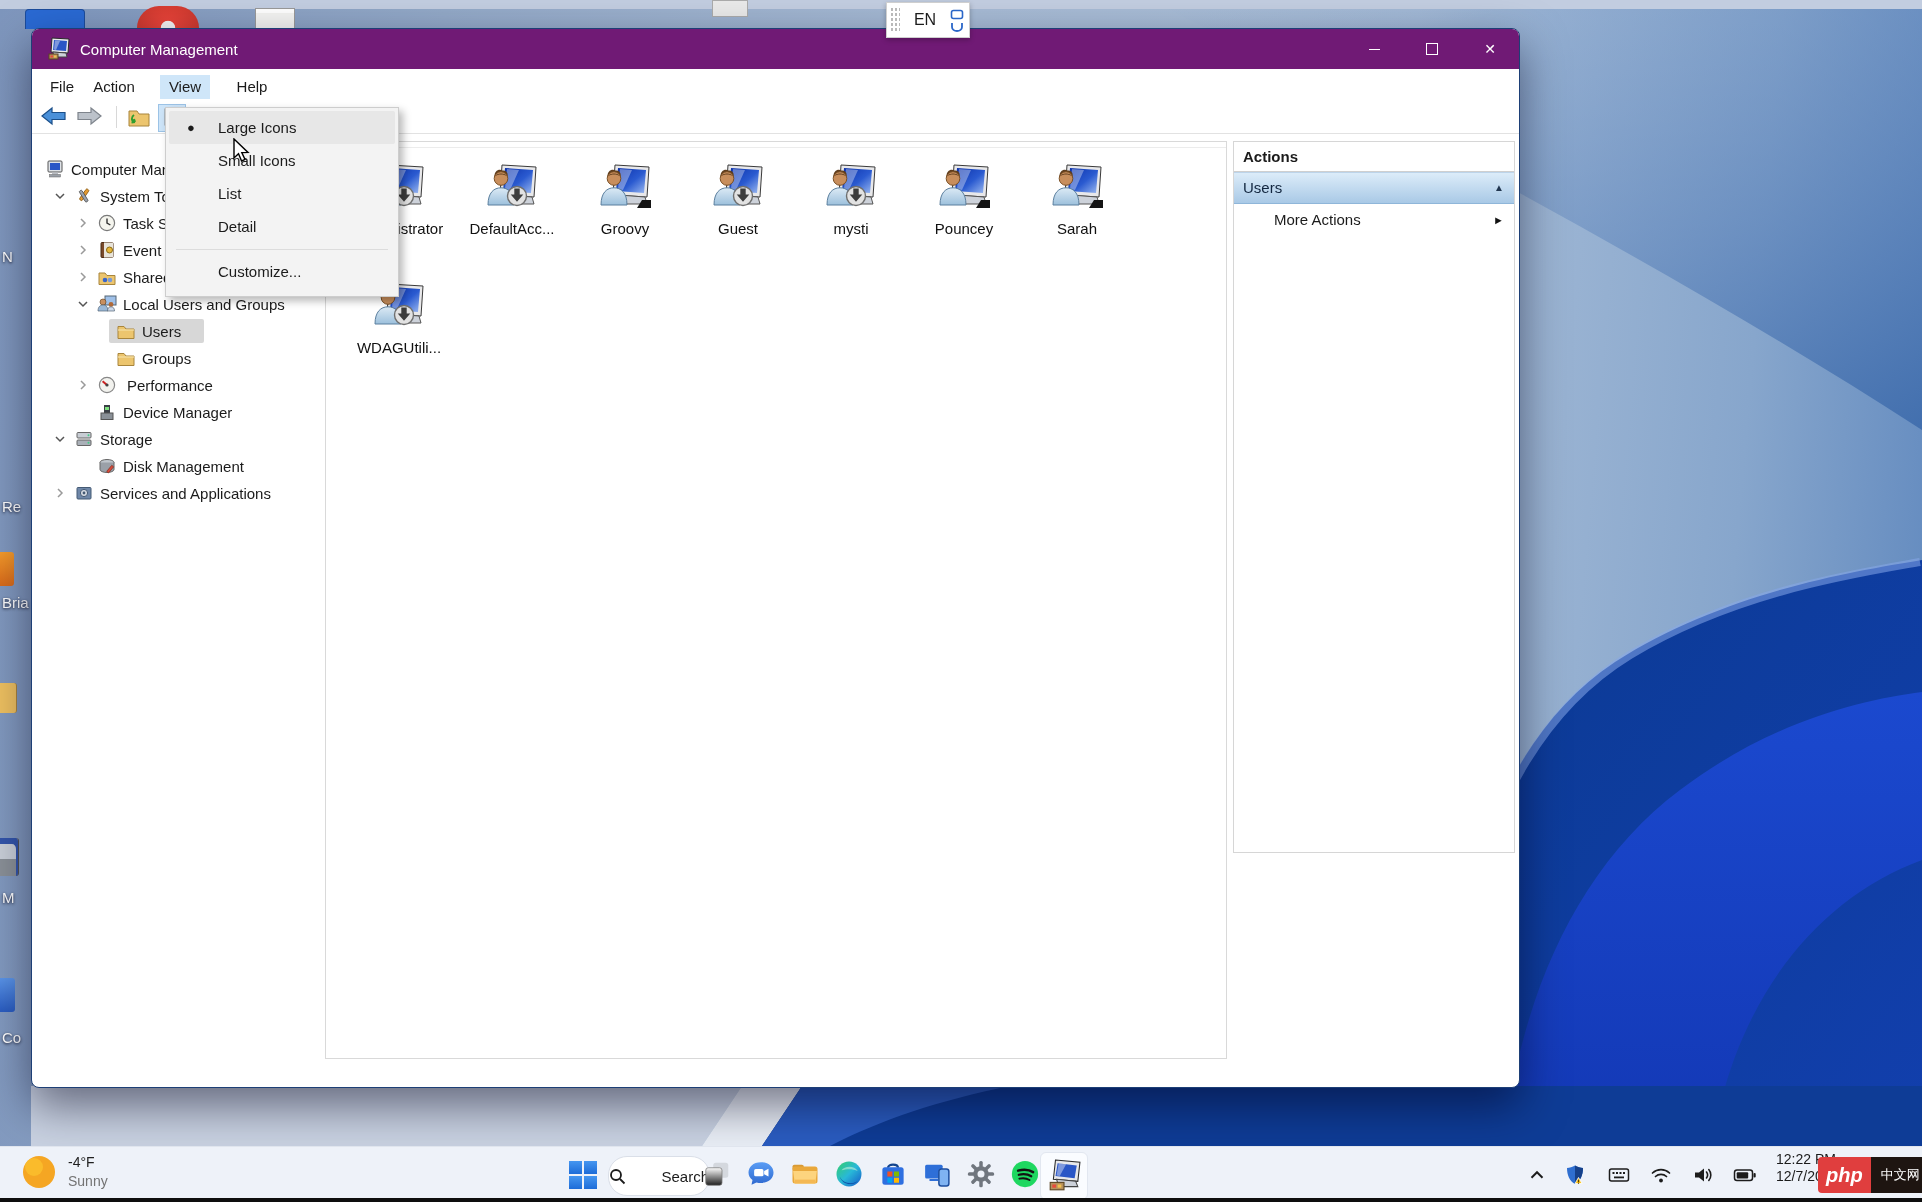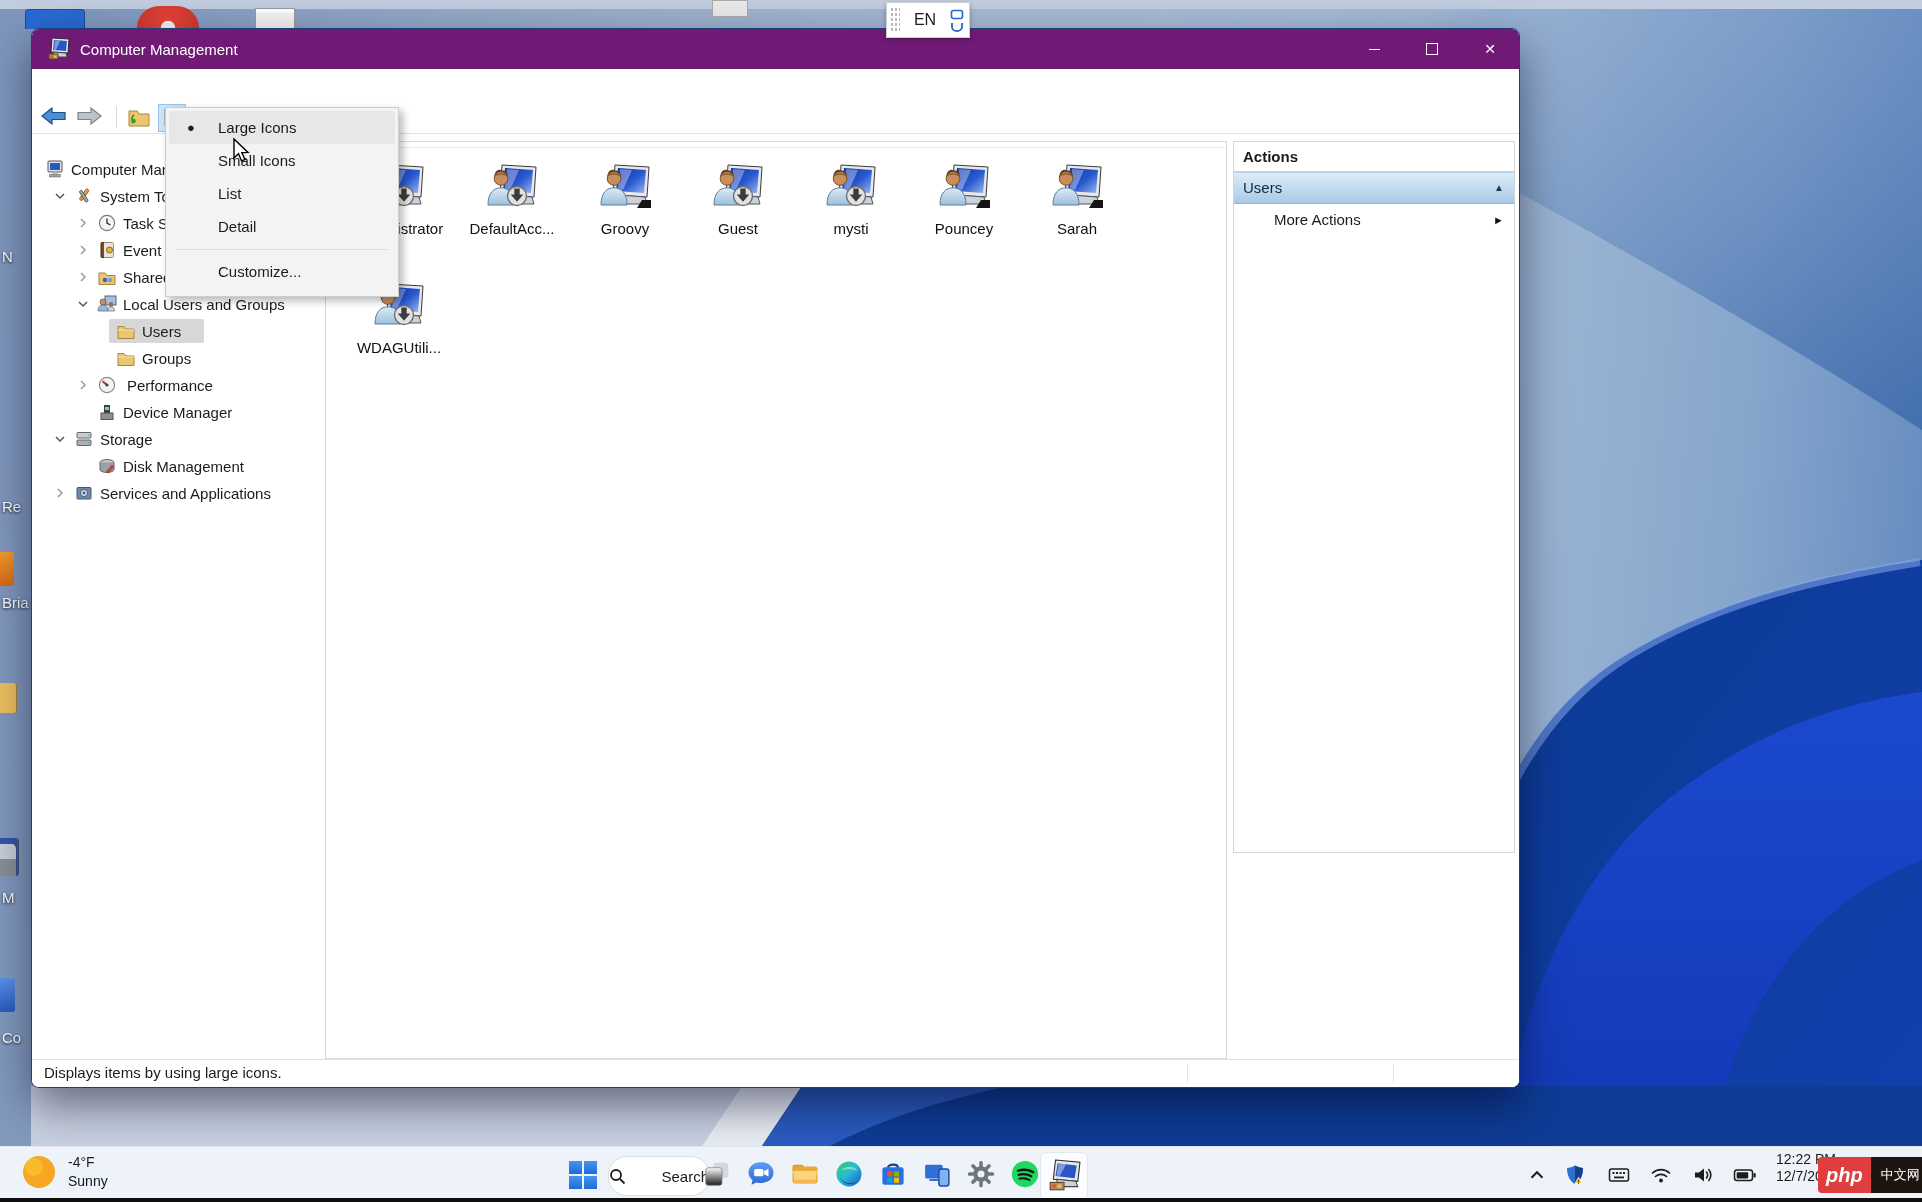--- a/index.html
+++ b/index.html
@@ -69,21 +69,21 @@
   .vm-item .vlab{margin-left:49px;}
   .vm-item.hl{background:#e7e7e7;}
   .vm-item .bullet{position:absolute;left:18px;top:0;font-size:13px;}
   .vm-sep{height:1px;background:#dcdcdc;margin:6px 10px 5px 10px;}
   #cursor{position:absolute;left:232px;top:138px;z-index:30;}
 
   
   #taskbar{position:absolute;left:0;top:1146px;width:1922px;height:56px;background:#eef2f9;border-top:1px solid #e0e5ee;z-index:40;}
   #weather{position:absolute;left:20px;top:6px;display:flex;align-items:center;gap:10px;}
   #weather .wtxt{font-size:14px;color:#1f1f1f;line-height:19px;}
-  #weather .wcond{color:#0f172a;}
+  #weather .wcond{color:#737373;}
   #tb-start{position:absolute;left:566px;top:11px;width:34px;height:34px;}
   #searchpill{position:absolute;left:608px;top:9px;width:100px;height:38px;border-radius:19px;background:#fff;
     border:1px solid #dadfe8;display:flex;align-items:center;justify-content:space-between;gap:7px;font-size:15px;color:#1b1b1b;}
   .tbapp{position:absolute;top:12px;width:32px;height:32px;}
   .tbapp.active-bg{top:5px;width:46px;height:46px;background:#fafcff;border:1px solid #e2e7f0;border-radius:6px;
     display:flex;align-items:center;justify-content:center;}
   #active-pill{position:absolute;left:1055px;top:51px;width:16px;height:3px;border-radius:2px;background:#2a6be0;}
   .trayico{position:absolute;top:17px;width:22px;height:22px;}
   #clock{position:absolute;left:1776px;top:4px;font-size:14px;color:#1b1b1b;line-height:17px;}
   #watermark{position:absolute;left:1818px;top:1157px;height:36px;display:flex;z-index:45;}
@@ -171,20 +171,26 @@
         <span class="capbtn">
             <span class="minbar"></span>
           </span>
         <span class="capbtn">
             <span class="maxbox"></span>
           </span>
         <span class="capbtn">✕</span>
       </span>
     </div>
 
+    <div id="menubar">
+        <div class="menu-item" style="left: 12px; width: 36px;">File</div>
+        <div class="menu-item" style="left: 54px; width: 56px;">Action</div>
+        <div class="menu-item active" style="left: 128px; width: 50px;">View</div>
+        <div class="menu-item" style="left: 198px; width: 44px;">Help</div>
+      </div>
 
     <div id="toolbar">
       <span class="tbico" style="left:9px;">
         <svg viewBox="0 0 26 22" width="26" height="22">
             <path d="M1 11 L11 3 V7.5 H24 V14.5 H11 V19 Z" fill="#4a90d9" stroke="#1b4f8a" stroke-width="1.2"></path>
           </svg>
       </span>
       <span class="tbico" style="left:44px;">
         <svg viewBox="0 0 26 22" width="26" height="22">
             <path d="M25 11 L15 3 V7.5 H2 V14.5 H15 V19 Z" fill="#bcc2ca" stroke="#7e848c" stroke-width="1.2"></path>
@@ -529,25 +535,20 @@
       <div id="actions-group">
         <span>Users</span>
         <span class="tri">▲</span>
       </div>
       <div id="actions-more">
         <span>More Actions</span>
         <span class="tri">►</span>
       </div>
     </div>
 
-    <div id="statusbar">
-      <span class="stext">Displays items by using large icons.</span>
-      <span class="stdiv" style="left:1155px;"></span>
-      <span class="stdiv" style="left:1361px;"></span>
-    </div>
   </div>
 
   <div id="viewmenu">
       <div class="vm-item hl"><span class="bullet">●</span><span class="vlab">Large Icons</span></div>
       <div class="vm-item"><span class="vlab">Small Icons</span></div>
       <div class="vm-item"><span class="vlab">List</span></div>
       <div class="vm-item"><span class="vlab">Detail</span></div>
       <div class="vm-sep"></div>
       <div class="vm-item"><span class="vlab">Customize...</span></div>
     </div>

